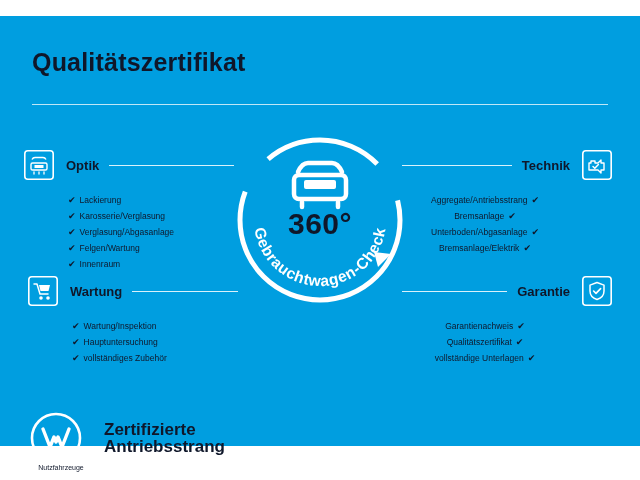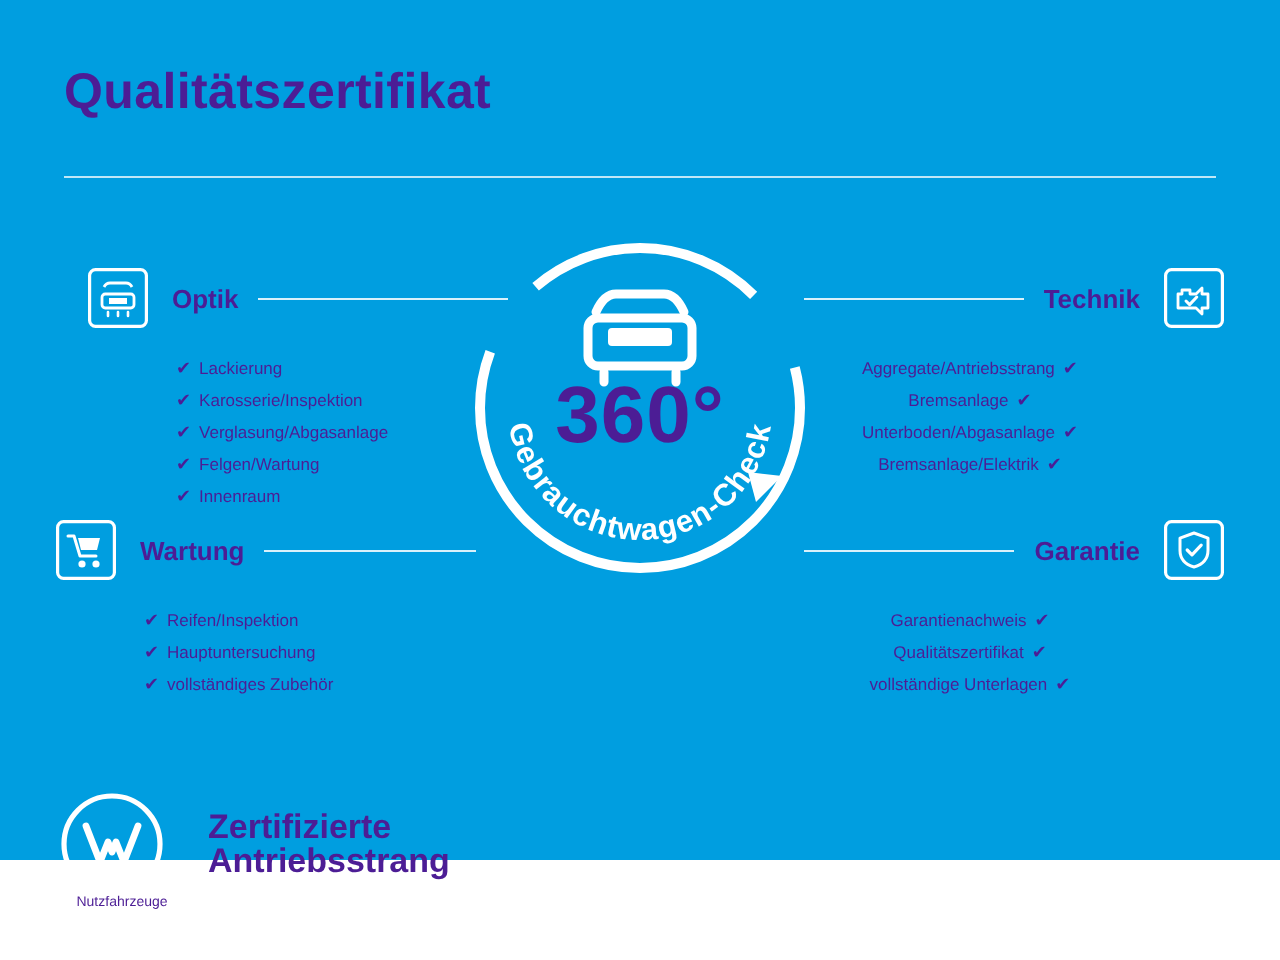--- a/index.html
+++ b/index.html
@@ -11,22 +11,23 @@
     height: 480px;
     background: #ffffff;
     font-family: "Liberation Sans", sans-serif;
     overflow: hidden;
   }
   .page {
     position: relative;
     width: 640px;
     height: 430px;
     background: #009ee0;
-    color: #4c1d95;
+    color: #0f172a;
     box-sizing: border-box;
+    margin-top: 16px;
   }
   
   .title {
     position: absolute;
     left: 32px;
     top: 32px;
     font-size: 25px;
     font-weight: bold;
     letter-spacing: 0.2px;
   }
@@ -36,21 +37,21 @@
     top: 88px;
     width: 576px;
     height: 1px;
     background: rgba(255,255,255,0.75);
   }
   
   .section {
     position: absolute;
     width: 210px;
   }
-  .sec-optik  { left: 44px;  top: 132px; }
+  .sec-optik  { left: 24px;  top: 132px; }
   .sec-wartung{ left: 28px;  top: 258px; }
   .sec-technik{ left: 402px; top: 132px; }
   .sec-garantie{left: 402px; top: 258px; }
 
   .sec-head {
     display: flex;
     align-items: center;
     height: 34px;
   }
   .sec-head.right {
@@ -110,21 +111,21 @@
   .badge svg { display: block; }
   .badge-360 {
     position: absolute;
     left: 0;
     top: 0;
     width: 184px;
     height: 184px;
     display: flex;
     align-items: center;
     justify-content: center;
-    font-size: 40px;
+    font-size: 30px;
     font-weight: bold;
     letter-spacing: 0.5px;
     padding-top: 16px;
     box-sizing: border-box;
     pointer-events: none;
   }
 
   
   .footer {
     position: absolute;
@@ -170,21 +171,21 @@
           <rect x="7" y="13" width="16" height="7" rx="1.6" fill="none" stroke="#ffffff" stroke-width="1.4"></rect>
           <rect x="10.5" y="15" width="9" height="3" fill="#ffffff"></rect>
           <path d="M10 22 v2 M15 22 v2 M20 22 v2" stroke="#ffffff" stroke-width="1.3" stroke-linecap="round"></path>
         </svg>
       </span>
       <span class="sec-title">Optik</span>
       <span class="sec-line"></span>
     </div>
     <ul class="sec-list left">
       <li><span class="check">✔</span><span>Lackierung</span></li>
-      <li><span class="check">✔</span><span>Karosserie/Inspektion</span></li>
+      <li><span class="check">✔</span><span>Karosserie/Verglasung</span></li>
       <li><span class="check">✔</span><span>Verglasung/Abgasanlage</span></li>
       <li><span class="check">✔</span><span>Felgen/Wartung</span></li>
       <li><span class="check">✔</span><span>Innenraum</span></li>
     </ul>
   </div>
 
   <div class="section sec-wartung">
     <div class="sec-head">
       <span class="sec-icon">
         <svg width="30" height="30" viewBox="0 0 30 30">
@@ -192,21 +193,21 @@
           <path d="M6 8 h3 l3 10 h8" fill="none" stroke="#ffffff" stroke-width="1.5" stroke-linecap="round" stroke-linejoin="round"></path>
           <path d="M11 9 h11 l-1.5 6 h-8" fill="#ffffff"></path>
           <circle cx="13" cy="22" r="1.8" fill="#ffffff"></circle>
           <circle cx="20" cy="22" r="1.8" fill="#ffffff"></circle>
         </svg>
       </span>
       <span class="sec-title">Wartung</span>
       <span class="sec-line"></span>
     </div>
     <ul class="sec-list left">
-      <li><span class="check">✔</span><span>Reifen/Inspektion</span></li>
+      <li><span class="check">✔</span><span>Wartung/Inspektion</span></li>
       <li><span class="check">✔</span><span>Hauptuntersuchung</span></li>
       <li><span class="check">✔</span><span>vollständiges Zubehör</span></li>
     </ul>
   </div>
 
   <div class="section sec-technik">
     <div class="sec-head right">
       <span class="sec-icon">
         <svg width="30" height="30" viewBox="0 0 30 30">
           <rect x="0.8" y="0.8" width="28.4" height="28.4" rx="3" fill="none" stroke="#ffffff" stroke-width="1.6"></rect>

